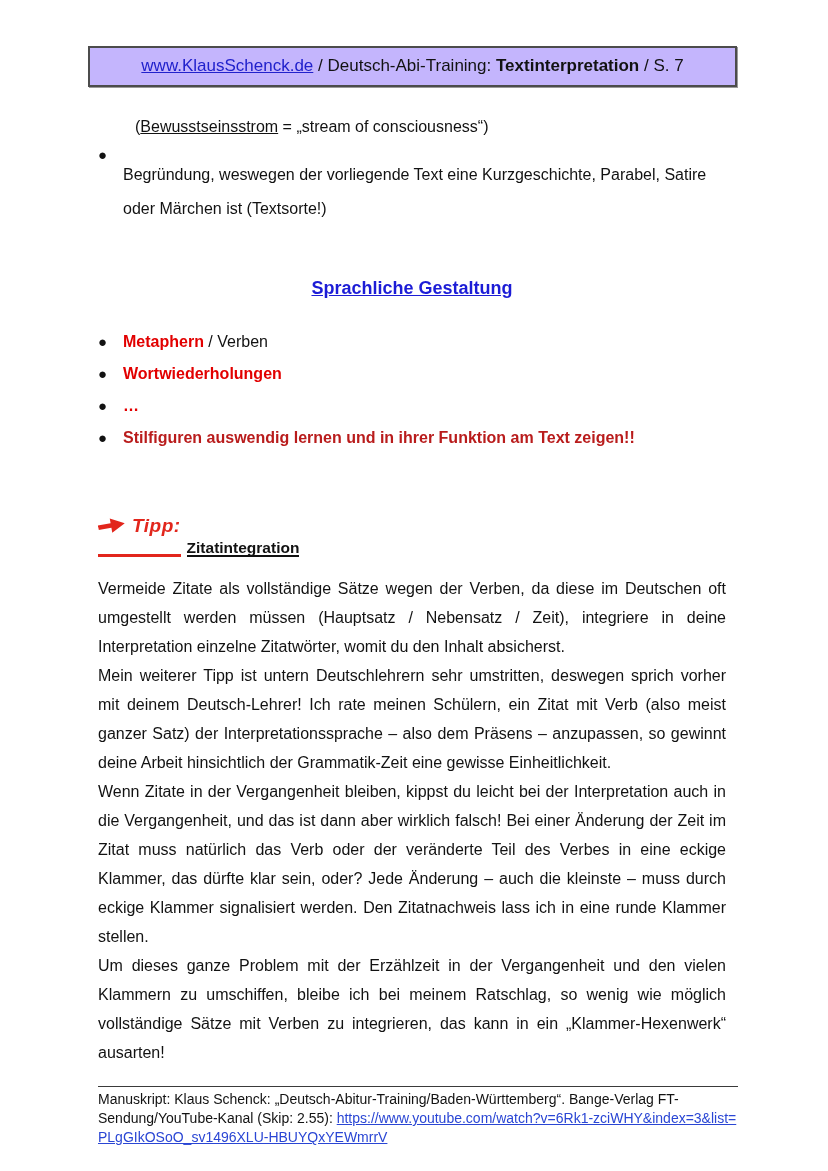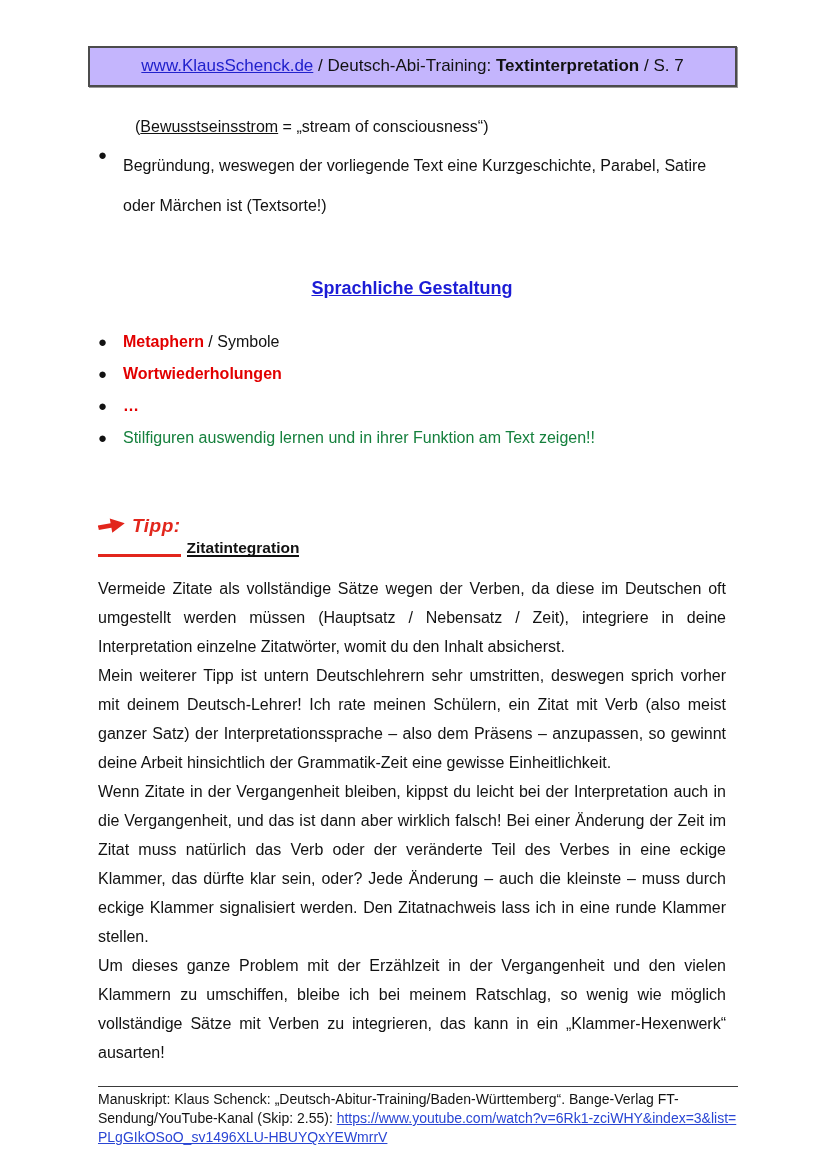--- a/index.html
+++ b/index.html
@@ -41,36 +41,36 @@
   .li {
     display: flex;
     font-size: 16px;
   }
   .li .dot {
     width: 25px;
     flex: 0 0 25px;
     font-size: 15px;
   }
   .intro-bullet { margin-top: 3px; }
-  .intro-bullet .txt { line-height: 40px; }
+  .intro-bullet .txt { line-height: 34px; margin-top: 12px; }
   
   .section-heading {
     margin-top: 52px;
     text-align: center;
     font-size: 18px;
     font-weight: bold;
     color: #1c1cd6;
     text-decoration: underline;
   }
   
   .style-list { margin-top: 27px; }
   .style-list .li { line-height: 32px; }
   .style-list .li .dot { line-height: 32px; }
   .red-bold  { color: #e20000; font-weight: bold; }
-  .green-bold{ color: #15803d; font-weight: normal; }
+  .green-bold{ color: #b91c1c; font-weight: bold; }
   
   .tip-row {
     margin-top: 62px;
     display: flex;
     align-items: flex-end;
   }
   .tip-left {
     display: inline-flex;
     align-items: center;
     border-bottom: 3px solid #e2261c;
@@ -137,21 +137,21 @@
         <span class="dot">●</span>
         <span class="txt">Begründung, weswegen der vorliegende Text eine Kurzgeschichte, Parabel, Satire oder Märchen ist (Textsorte!)</span>
       </div>
     </div>
 
     <div class="section-heading">Sprachliche Gestaltung</div>
 
     <div class="style-list">
       <div class="li">
         <span class="dot">●</span>
-        <span><span class="red-bold">Metaphern</span><span> / Symbole</span></span>
+        <span><span class="red-bold">Metaphern</span><span> / Verben</span></span>
       </div>
       <div class="li">
         <span class="dot">●</span>
         <span class="red-bold">Wortwiederholungen</span>
       </div>
       <div class="li">
         <span class="dot">●</span>
         <span class="red-bold">…</span>
       </div>
       <div class="li">

